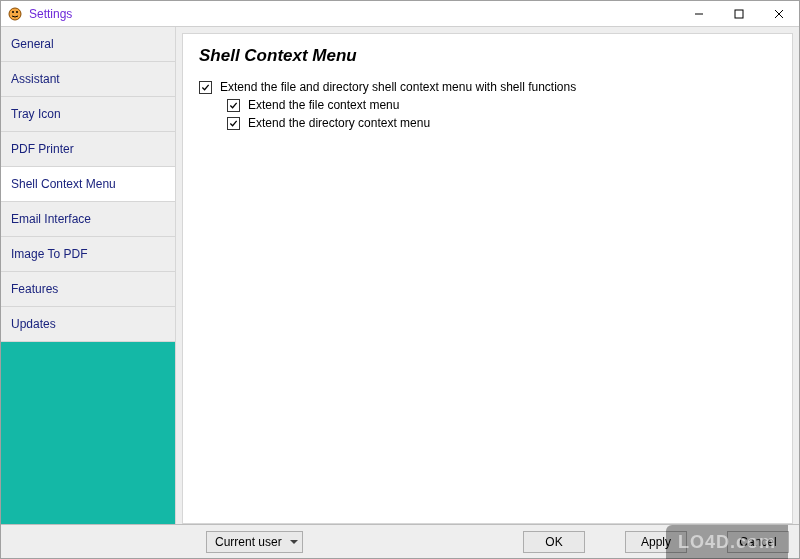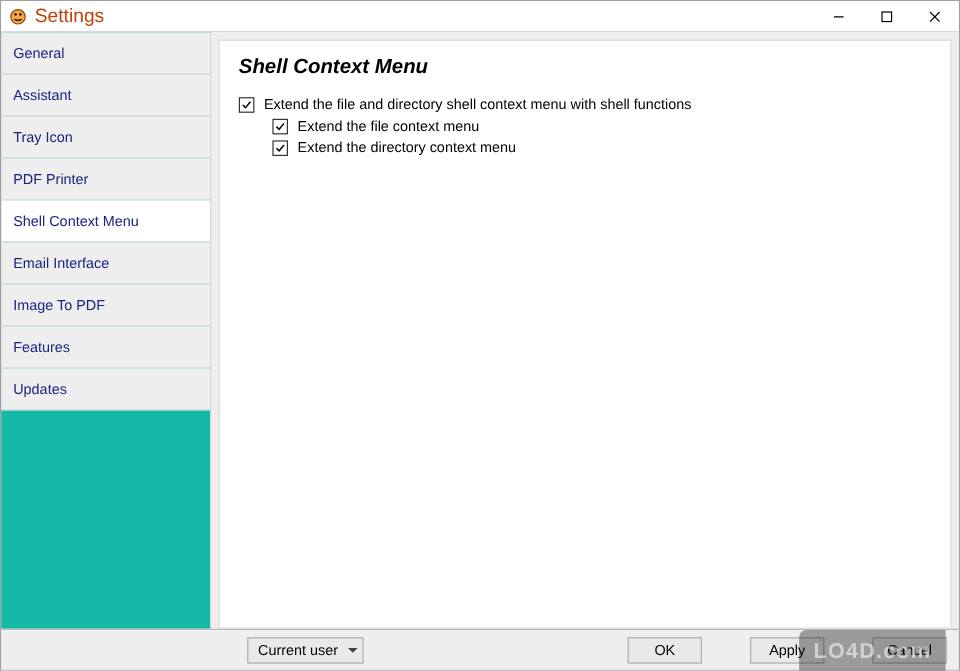--- a/index.html
+++ b/index.html
@@ -31,22 +31,22 @@
     border-bottom: 1px solid #d0d0d0;
   }
   .titlebar .app-icon {
     width: 16px; height: 16px;
     margin: 0 6px;
     display: inline-flex;
     align-items: center; justify-content: center;
   }
   .titlebar .title {
     flex: 0 0 auto;
-    font-size: 16px;
-    color: #c2410c;
+    font-size: 12px;
+    color: #6d28d9;
   }
   .titlebar .spacer { flex: 1; }
   .win-controls { display: flex; height: 100%; }
   .win-btn {
     width: 40px; height: 100%;
     display: flex; align-items: center; justify-content: center;
     font-size: 12px; color: #000;
     background: transparent;
   }
   .win-btn svg { display: block; }

